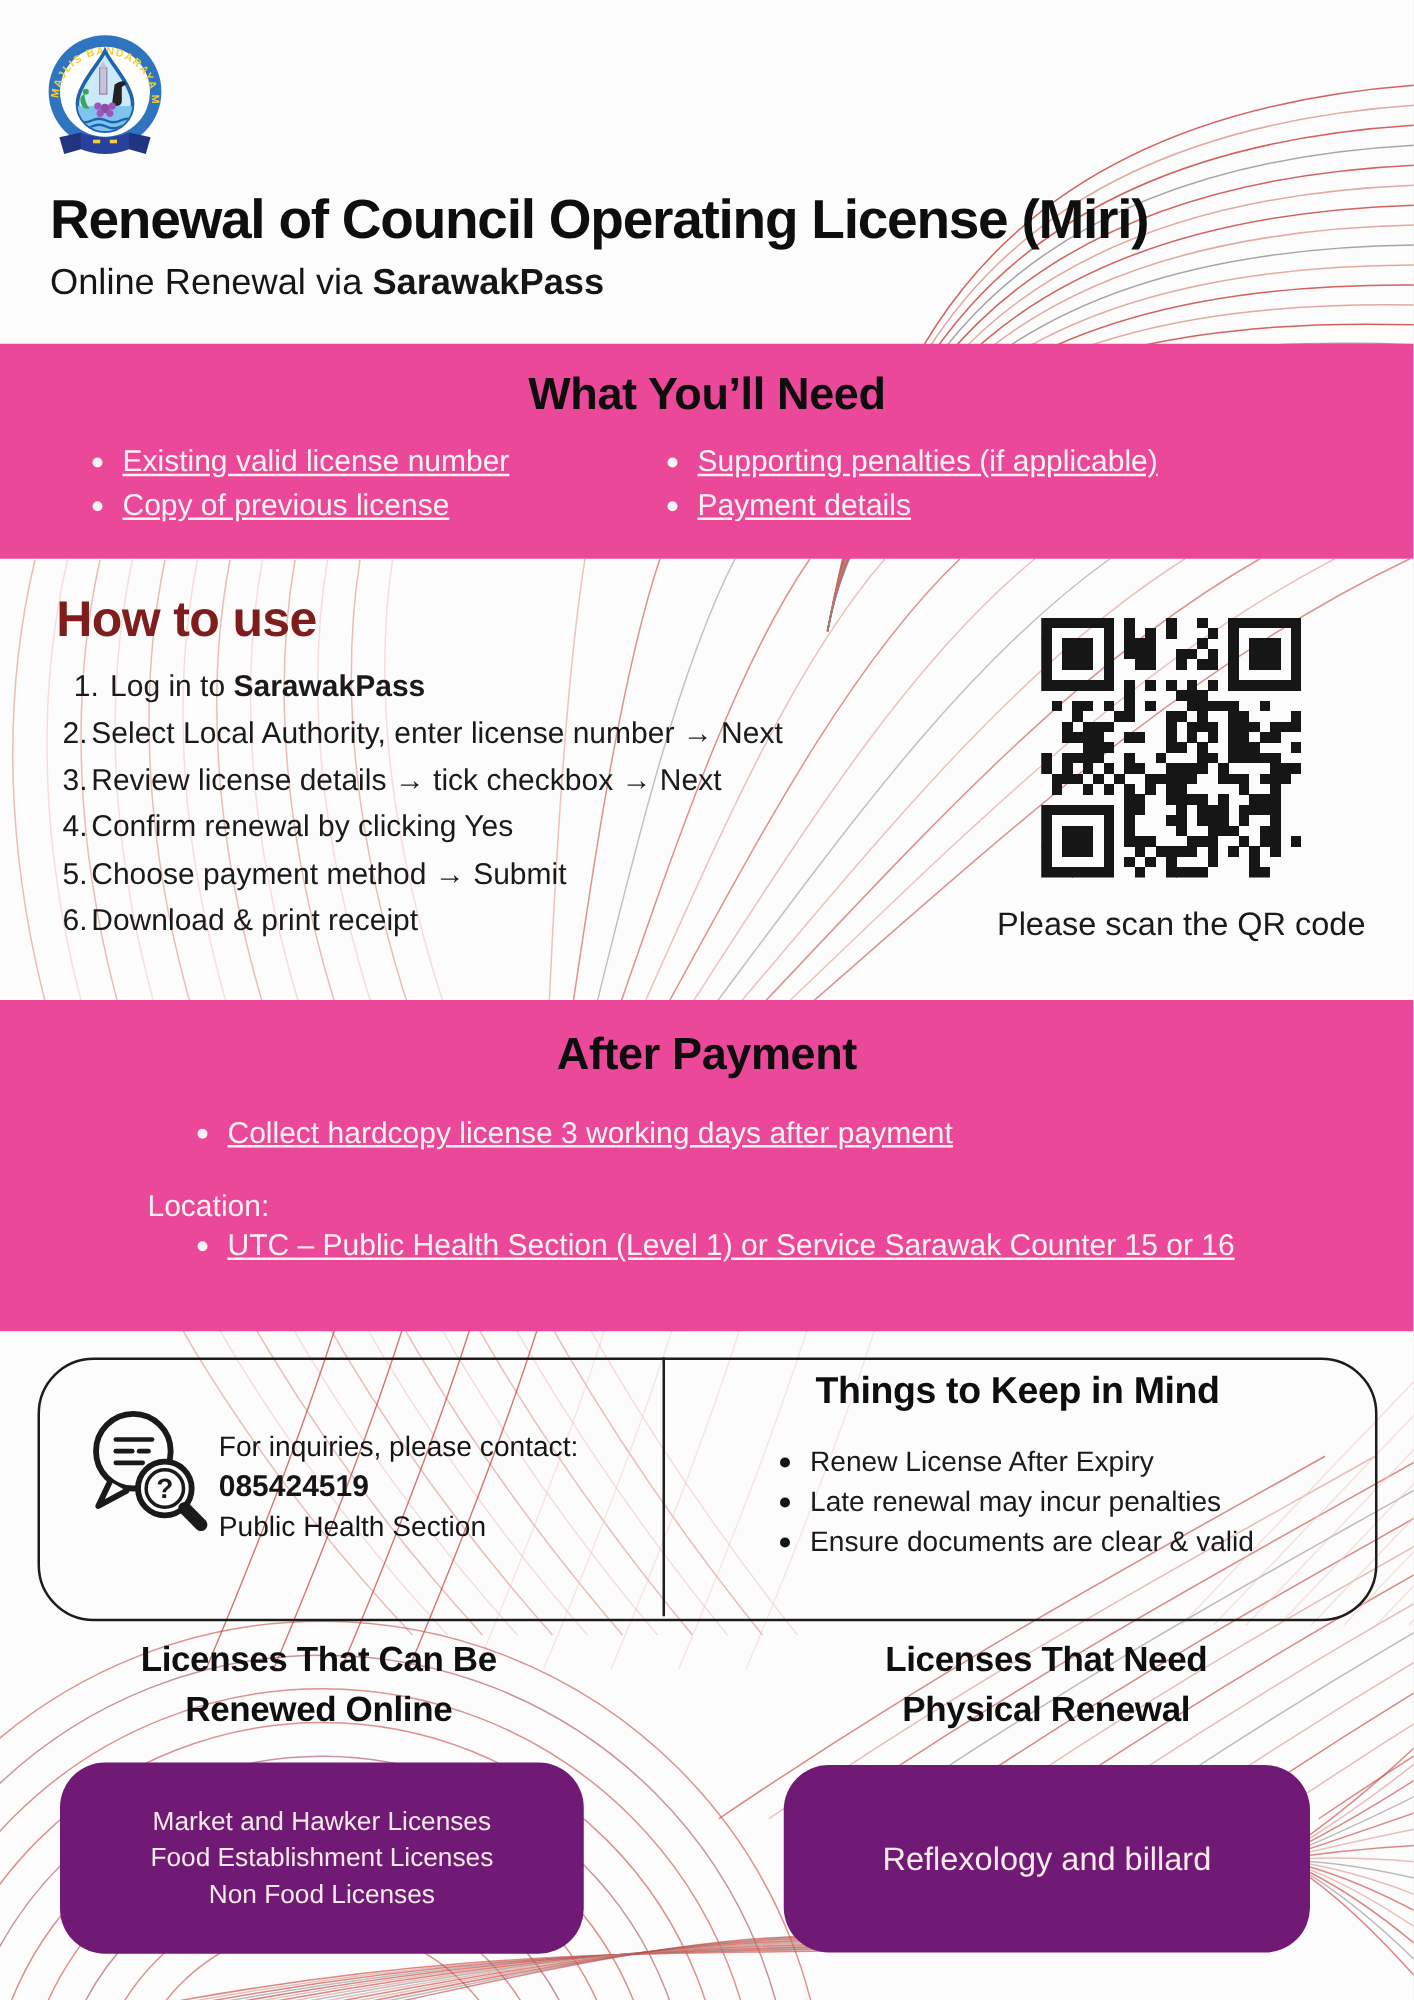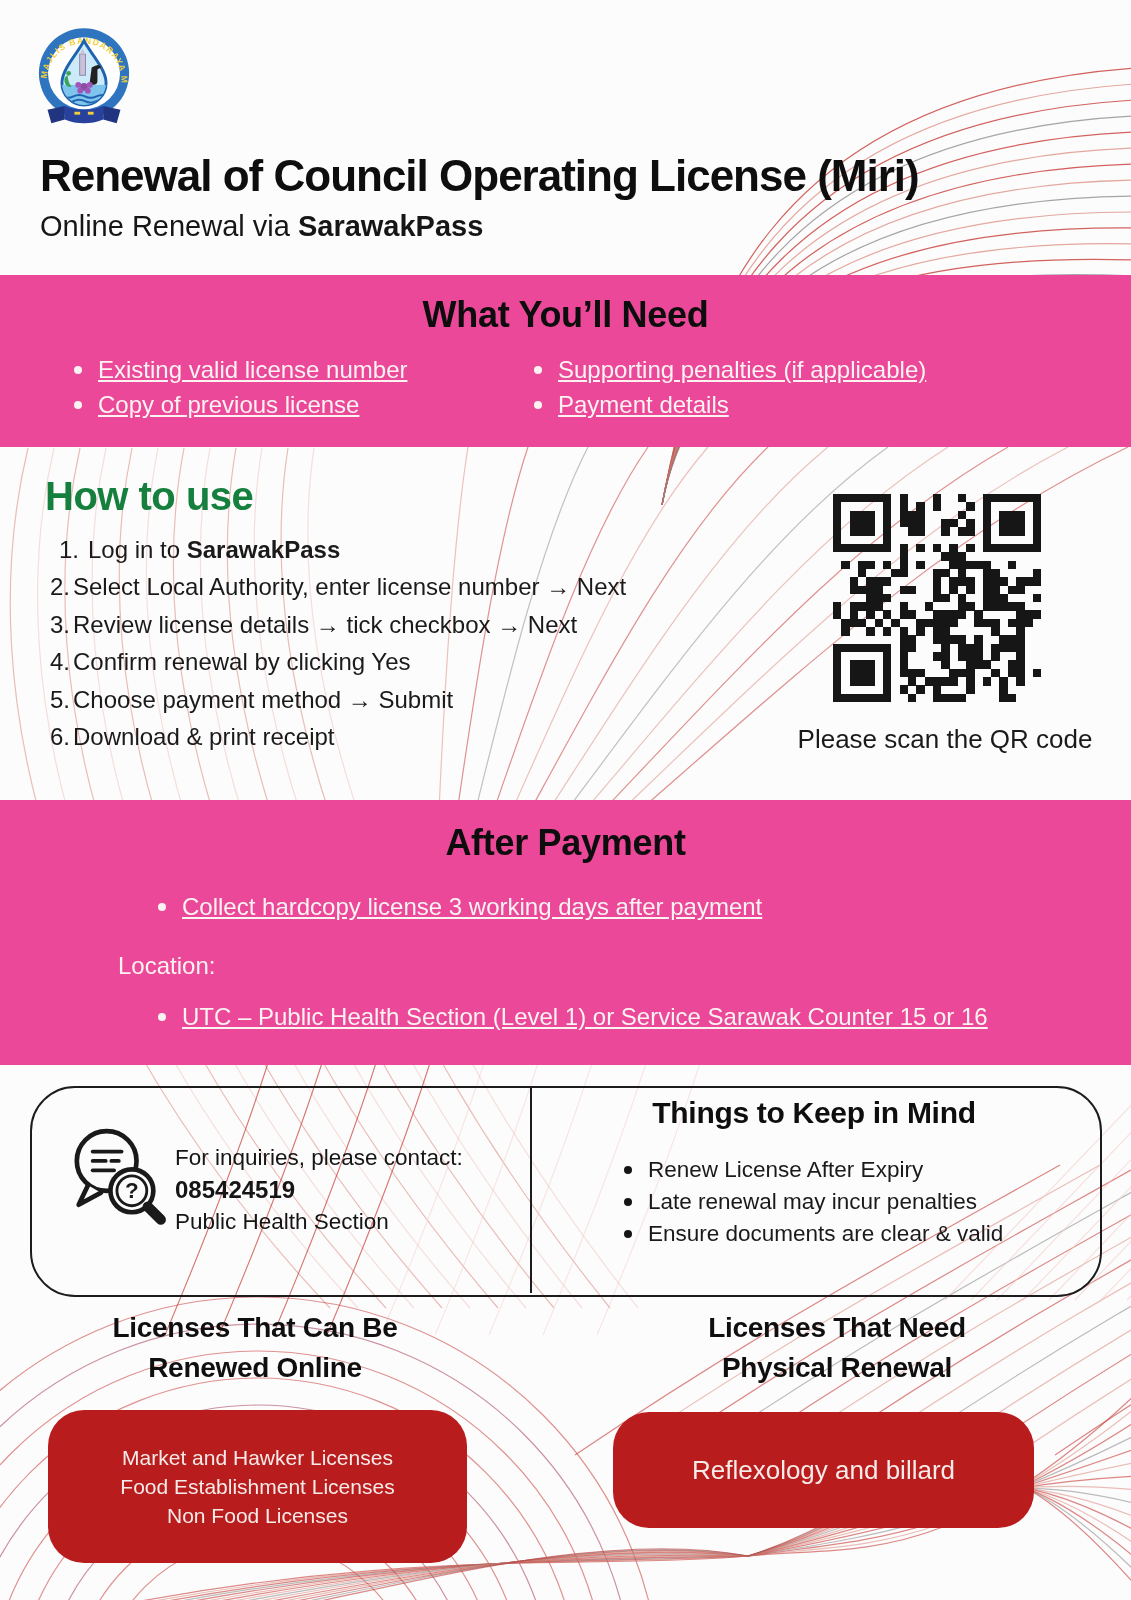--- a/index.html
+++ b/index.html
@@ -25,24 +25,24 @@
   .banner h2{margin:0;text-align:center;font-size:36px;font-weight:800;color:#0d0d0d;letter-spacing:-0.3px;}
   .banner-wyn h2{padding-top:19px;}
   .banner-ap h2{padding-top:22px;}
   .wlist{position:absolute;margin:0;padding:0;list-style:none;color:#fbf3f1;font-size:24px;line-height:30px;text-decoration:underline;}
   .wlist li{position:relative;padding-left:30px;margin-bottom:5px;}
   .wlist li::before{content:"";position:absolute;left:6px;top:11px;width:8px;height:8px;border-radius:50%;background:#fbf3f1;}
   .wyn-col1{left:68px;top:80px;width:430px;}
   .wyn-col2{left:528px;top:80px;width:560px;}
   .ap-b1{left:152px;top:92px;width:900px;}
   .ap-loc{position:absolute;left:118px;top:152px;font-size:24px;color:#fbf3f1;}
-  .ap-b2{left:152px;top:202px;width:960px;}
+  .ap-b2{left:152px;top:182px;width:960px;}
 
   
-  .howto-title{left:45px;top:474px;font-size:40px;font-weight:800;letter-spacing:-0.5px;color:#15803d;}
+  .howto-title{left:45px;top:474px;font-size:40px;font-weight:800;letter-spacing:-0.5px;color:#7f1d1d;}
   .steps{left:50px;top:531px;width:760px;}
   .steps ol{margin:0;padding:0;list-style:none;font-size:24px;line-height:37.4px;color:#1a1a1a;}
   .step-num{margin-right:3px;}
   .steps li:first-child{padding-left:9px;}
   .steps li:first-child .step-num{margin-right:9px;}
   .steps b{font-weight:800;}
 
   
   .qr{left:833px;top:494px;width:208px;height:208px;}
   .qr svg{width:208px;height:208px;shape-rendering:crispEdges;}
@@ -58,24 +58,24 @@
                 font-size:30px;font-weight:700;letter-spacing:-0.3px;color:#0e0e0e;}
   .things-list{position:absolute;left:616px;top:1156px;margin:0;padding:0;list-style:none;
                font-size:22.5px;line-height:28px;color:#1a1a1a;}
   .things-list li{position:relative;padding-left:32px;margin-bottom:4px;}
   .things-list li::before{content:"";position:absolute;left:8px;top:10px;width:8px;height:8px;border-radius:50%;background:#141414;}
 
   
   .col-title{text-align:center;font-size:28px;line-height:40px;font-weight:800;letter-spacing:-0.3px;color:#0f0f0f;}
   .col-title-online{left:55px;top:1308px;width:400px;}
   .col-title-physical{left:612px;top:1308px;width:450px;}
-  .redbox{background:#b91c1c;border-radius:36px;display:flex;flex-direction:column;
+  .redbox{background:#701a75;border-radius:36px;display:flex;flex-direction:column;
           align-items:center;justify-content:center;text-align:center;color:#f7ebe9;}
   .redbox-online{left:48px;top:1410px;width:419px;height:153px;font-size:21px;line-height:29px;}
-  .redbox-physical{left:613px;top:1412px;width:421px;height:116px;font-size:26px;line-height:32px;}
+  .redbox-physical{left:627px;top:1412px;width:421px;height:150px;font-size:26px;line-height:32px;}
 </style>
 </head>
 <body>
 
 <div class="poster">
 
   <svg class="decor" viewBox="0 0 1131 1600" aria-hidden="true">
       <path d="M662,505 C695,330 760,95 1135,68" fill="none" stroke="#c53b36" stroke-opacity="0.8" stroke-width="1.2"></path>
       <path d="M662,505 C695,330 768,108 1135,84" fill="none" stroke="#dc9288" stroke-opacity="0.8" stroke-width="1.2"></path>
       <path d="M662,505 C695,330 776,121 1135,100" fill="none" stroke="#c53b36" stroke-opacity="0.8" stroke-width="1.2"></path>

